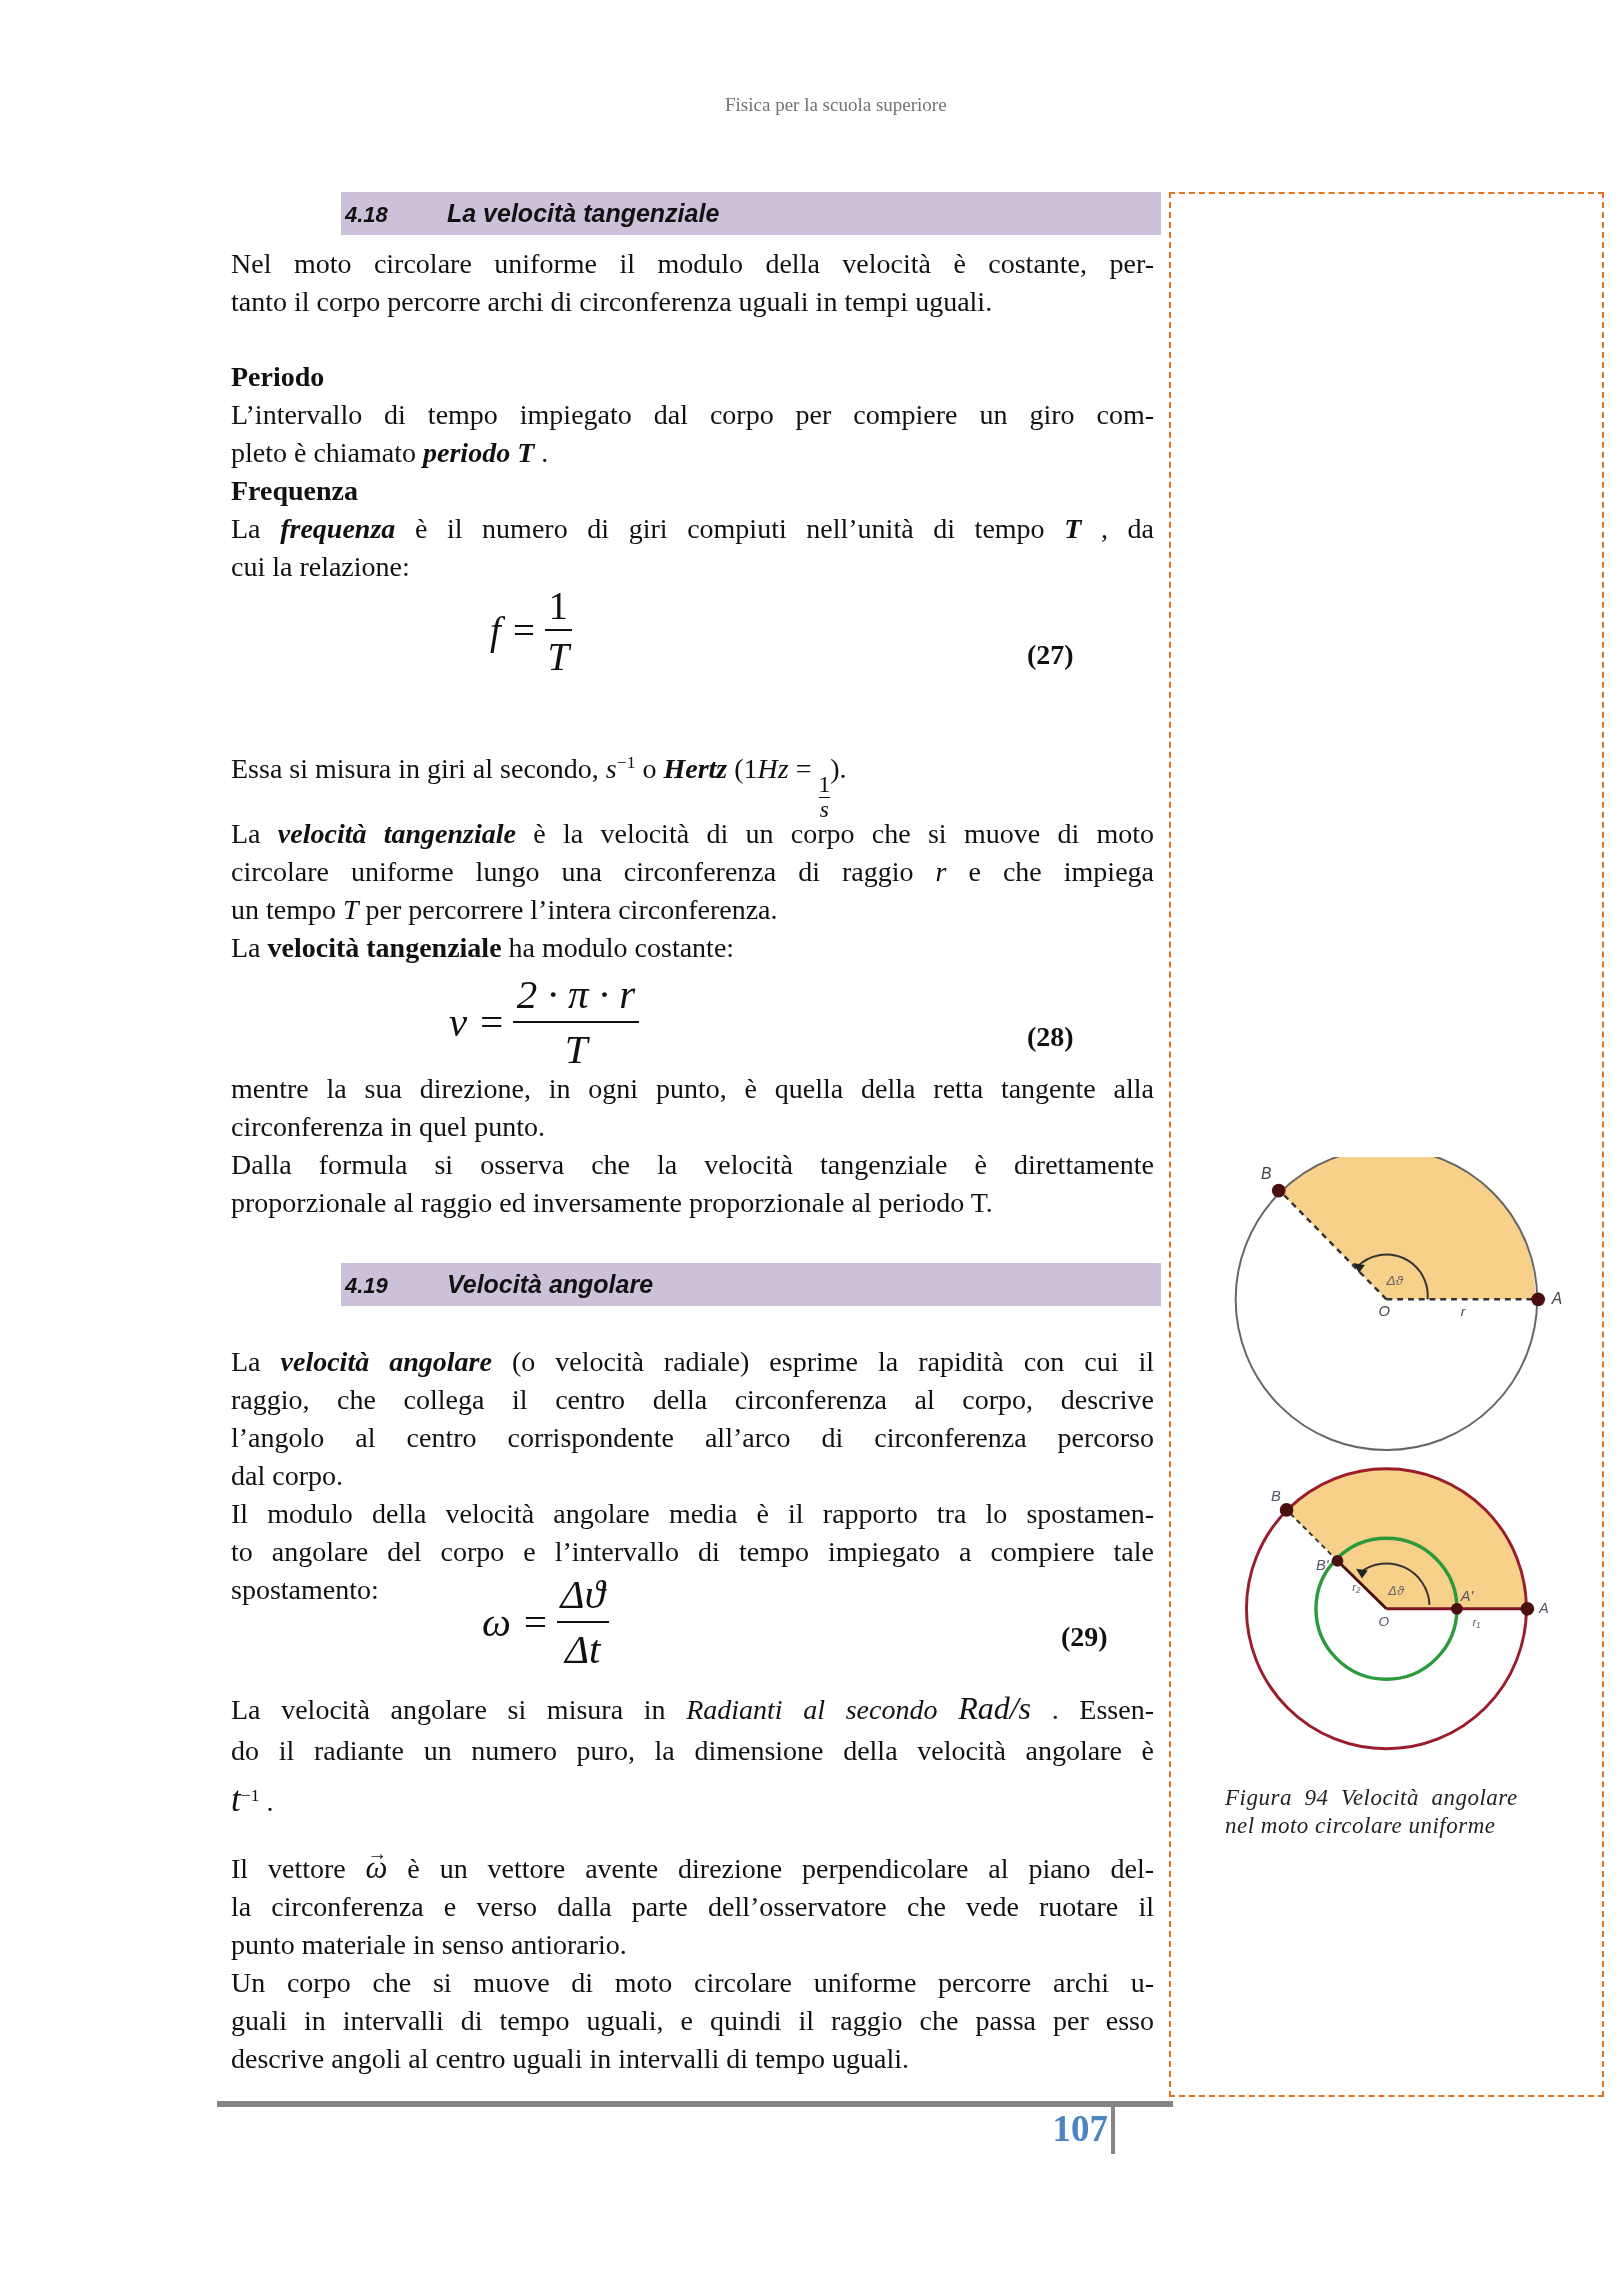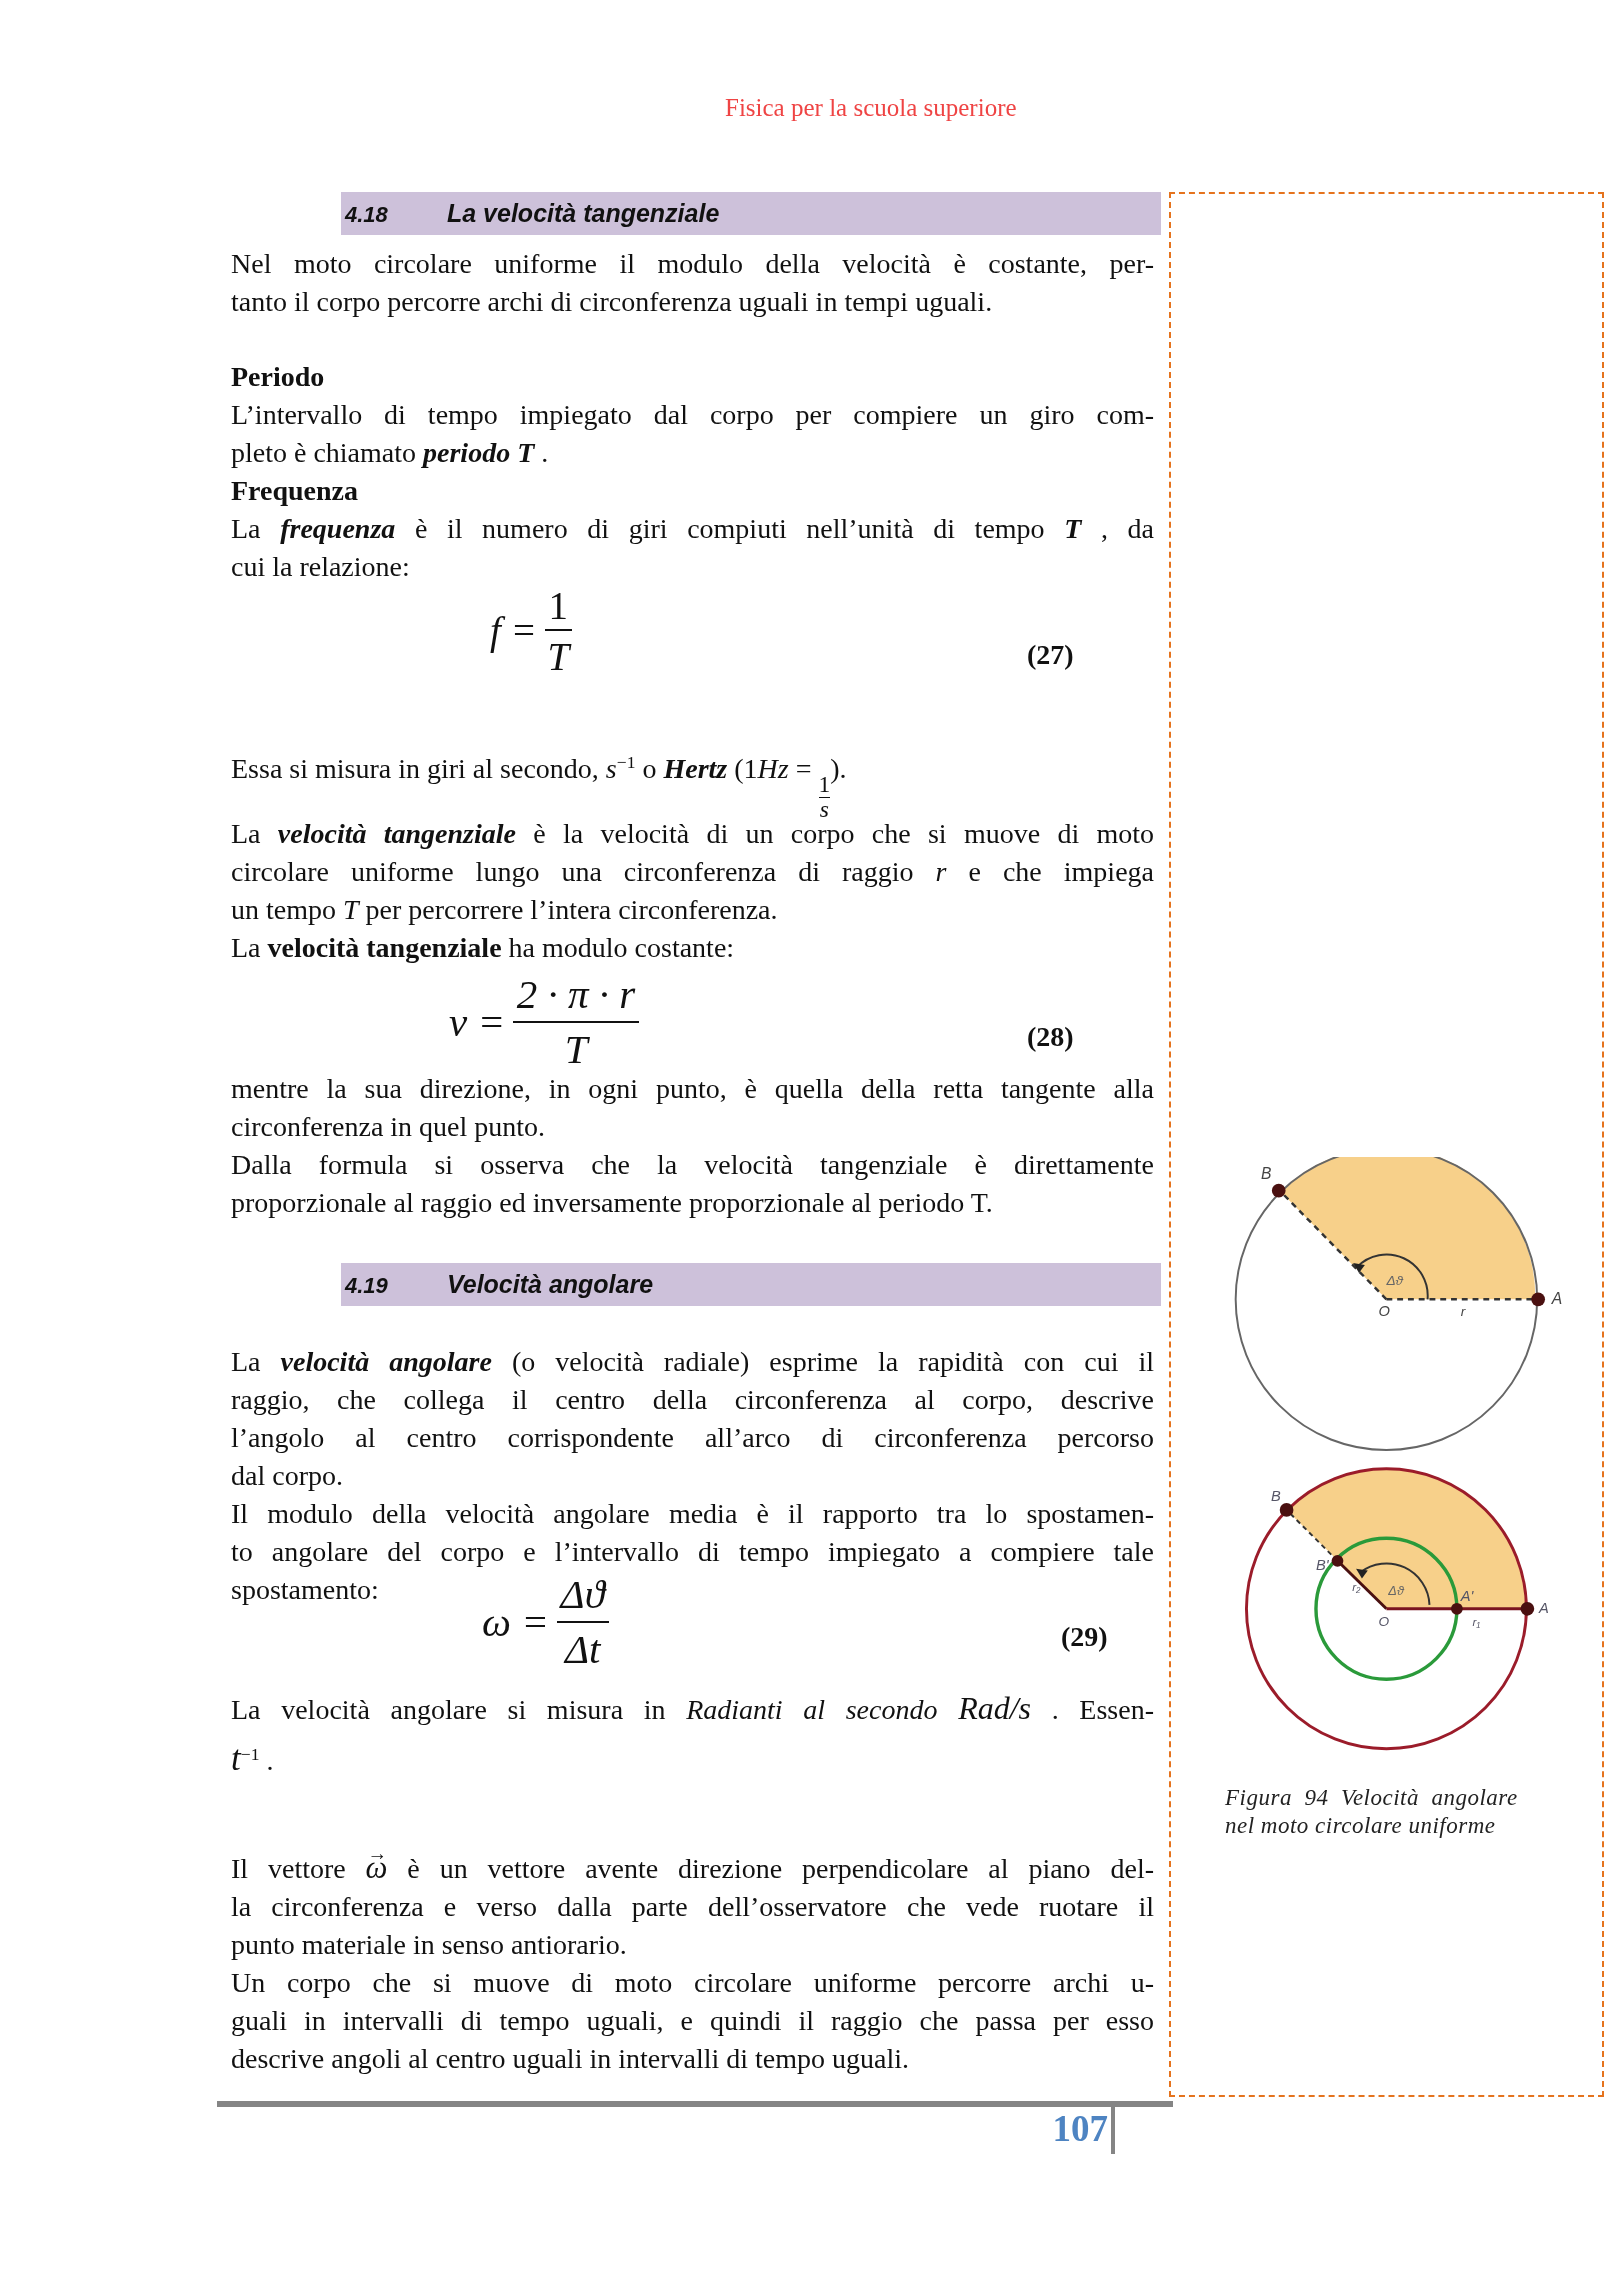--- a/index.html
+++ b/index.html
@@ -1,19 +1,19 @@
 <!DOCTYPE html>
 <html><head>
 <meta charset="utf-8">
 <style>
   html, body { margin:0; padding:0; background:#ffffff; }
   body { width:1620px; height:2292px; position:relative; overflow:hidden;
          font-family:"Liberation Serif", serif; color:#111; }
   .abs { position:absolute; }
-  .running-head { left:725px; top:94px; font-size:25px; color:#ef4444; white-space:nowrap; }
+  .running-head { left:725px; top:94px; font-size:19px; color:#737373; white-space:nowrap; }
   .h-bar { background:#cdc1da; height:43px; }
   .h-text { font-family:"Liberation Sans", sans-serif; font-style:italic; font-weight:bold;
             color:#111; white-space:nowrap; }
   .h-num { font-size:22px; display:inline-block; width:102px; }
   .h-title { font-size:25px; }
   .p { left:231px; width:923px; font-size:28px; line-height:38px; text-align:justify; }
   .line { display:block; white-space:nowrap; }
   .just { text-align:justify; text-align-last:justify; }
   .b { font-weight:bold; }
   .i { font-style:italic; }
@@ -118,20 +118,21 @@
   <span class="frac">
     <span class="num" style="padding:0 3.9px 5.9px;">Δϑ</span>
     <span class="bar"></span>
     <span class="den" style="padding-top:5.9px;">Δt</span>
   </span>
 </div>
 <div class="abs eqno" style="left:1061px; top:1621px;">(29)</div>
 
 <div class="abs p" style="top:1688px; line-height:41px;">
   <span class="line just"><span>La velocità angolare si misura in </span><span class="i">Radianti al secondo</span> <span class="math" style="font-size:32px;">Rad/s</span><span> . Essen-</span></span>
+  <span class="line just">do il radiante un numero puro, la dimensione della velocità angolare è</span>
   <span class="line" style="margin-top:3.9px;"><span class="math" style="font-size:35px;">t</span><sup style="font-size:17.6px;">−1</sup><span> .</span></span>
 </div>
 
 <div class="abs p" style="top:1849px;">
   <span class="line just"><span>Il vettore </span><span class="math" style="position:relative; display:inline-block; font-size:31px;"><span>ω</span><span style="position:absolute; left:2px; top:-13.7px; font-size:19.6px; font-style:normal;">→</span></span><span> è un vettore avente direzione perpendicolare al piano del-</span></span>
   <span class="line just">la circonferenza e verso dalla parte dell’osservatore che vede ruotare il</span>
   <span class="line">punto materiale in senso antiorario.</span>
   <span class="line just">Un corpo che si muove di moto circolare uniforme percorre archi u-</span>
   <span class="line just">guali in intervalli di tempo uguali, e quindi il raggio che passa per esso</span>
   <span class="line">descrive angoli al centro uguali in intervalli di tempo uguali.</span>

